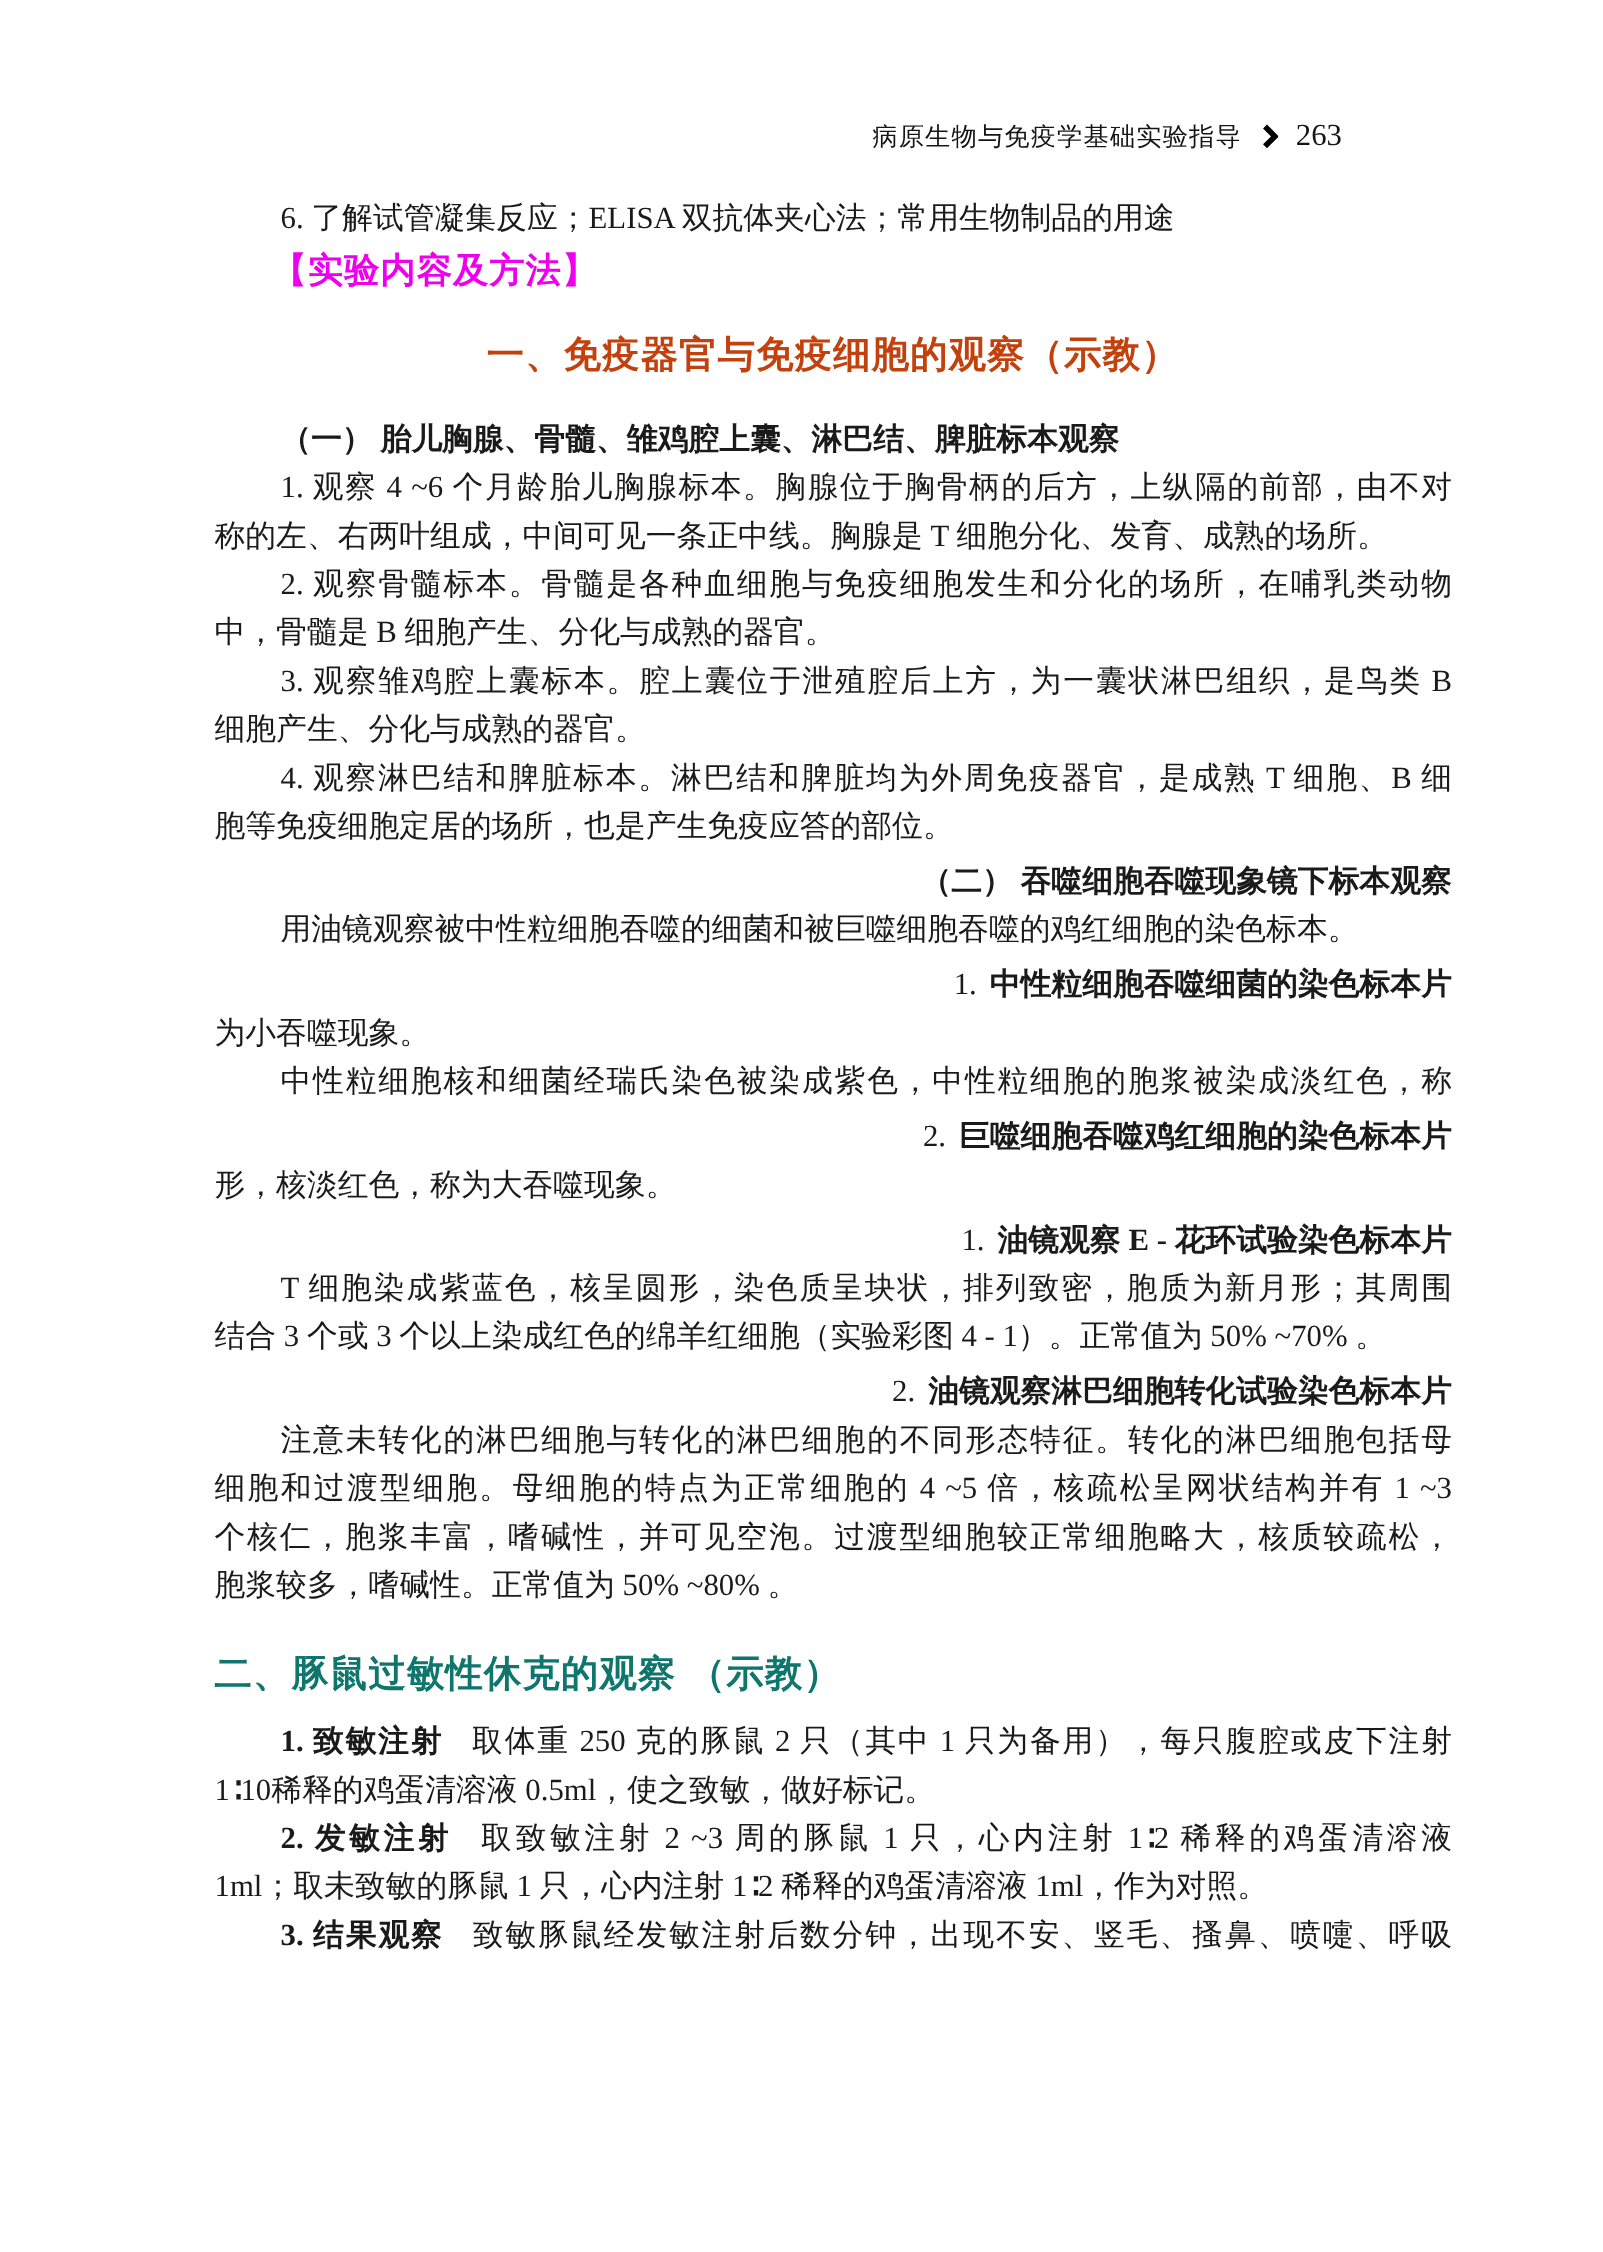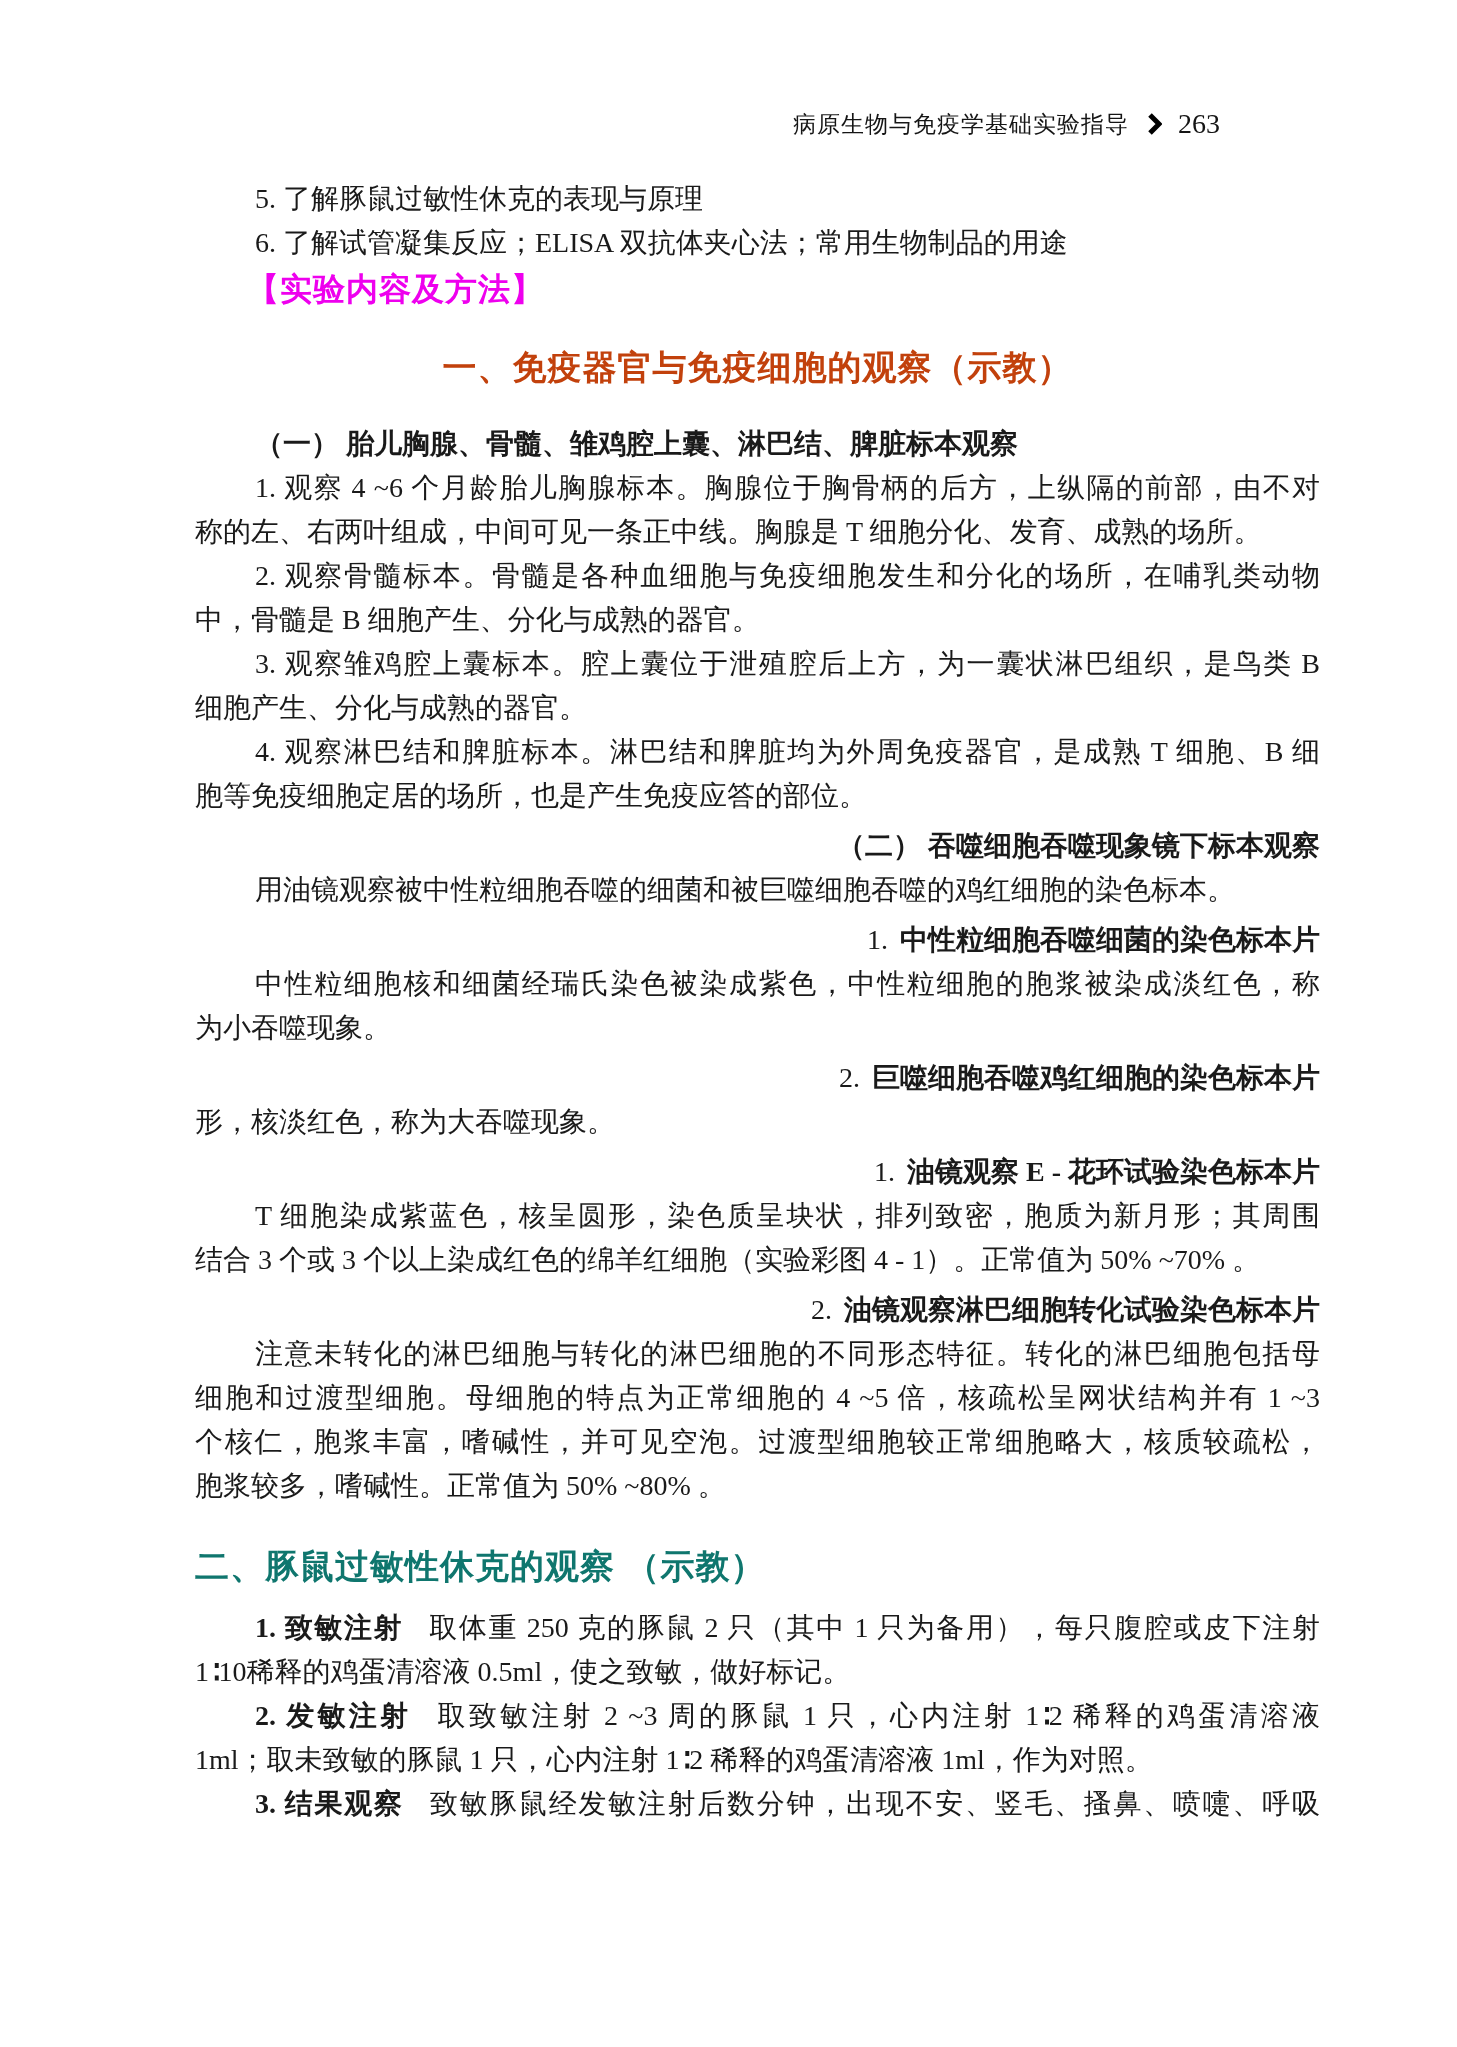--- a/index.html
+++ b/index.html
@@ -80,21 +80,20 @@
   <div class="hdr">
     <span class="hdr-title">病原生物与免疫学基础实验指导</span>
     <span class="hdr-chev"><svg width="15" height="24" viewBox="0 0 15 24">
           <path d="M3 3 L12 12 L3 21" stroke="#000" stroke-width="5" fill="none"></path>
         </svg></span>
     <span class="hdr-page">263</span>
   </div>
 
   <div class="content">
 
-    <div class="ln ind">5. 了解豚鼠过敏性休克的表现与原理</div>
     <div class="ln ind">6. 了解试管凝集反应；ELISA 双抗体夹心法；常用生物制品的用途</div>
 
     <div class="method">【实验内容及方法】</div>
 
     <div class="h1">一、免疫器官与免疫细胞的观察（示教）</div>
 
     <div class="ln ind sub" style="margin-top:29px">（一） 胎儿胸腺、骨髓、雏鸡腔上囊、淋巴结、脾脏标本观察</div>
 
     <div class="ln ind just">1. 观察 4 ~6 个月龄胎儿胸腺标本。胸腺位于胸骨柄的后方，上纵隔的前部，由不对</div>
     <div class="ln">称的左、右两叶组成，中间可见一条正中线。胸腺是 T 细胞分化、发育、成熟的场所。</div>
@@ -102,22 +101,22 @@
     <div class="ln">中，骨髓是 B 细胞产生、分化与成熟的器官。</div>
     <div class="ln ind just">3. 观察雏鸡腔上囊标本。腔上囊位于泄殖腔后上方，为一囊状淋巴组织，是鸟类 B</div>
     <div class="ln">细胞产生、分化与成熟的器官。</div>
     <div class="ln ind just">4. 观察淋巴结和脾脏标本。淋巴结和脾脏均为外周免疫器官，是成熟 T 细胞、B 细</div>
     <div class="ln">胞等免疫细胞定居的场所，也是产生免疫应答的部位。</div>
 
     <div class="ln ind sub mt6">（二） 吞噬细胞吞噬现象镜下标本观察</div>
     <div class="ln ind">用油镜观察被中性粒细胞吞噬的细菌和被巨噬细胞吞噬的鸡红细胞的染色标本。</div>
 
     <div class="ln ind mt6"><span class="num">1.</span><span class="subtitle">中性粒细胞吞噬细菌的染色标本片</span></div>
+    <div class="ln">为小吞噬现象。</div>
     <div class="ln ind just">中性粒细胞核和细菌经瑞氏染色被染成紫色，中性粒细胞的胞浆被染成淡红色，称</div>
-    <div class="ln">为小吞噬现象。</div>
 
     <div class="ln ind mt6"><span class="num">2.</span><span class="subtitle">巨噬细胞吞噬鸡红细胞的染色标本片</span></div>
     <div class="ln">形，核淡红色，称为大吞噬现象。</div>
 
 
     <div class="ln ind mt6"><span class="num">1.</span><span class="subtitle">油镜观察 E - 花环试验染色标本片</span></div>
     <div class="ln ind just">T 细胞染成紫蓝色，核呈圆形，染色质呈块状，排列致密，胞质为新月形；其周围</div>
     <div class="ln">结合 3 个或 3 个以上染成红色的绵羊红细胞（实验彩图 4 - 1）。正常值为 50% ~70% 。</div>
 
     <div class="ln ind mt6"><span class="num">2.</span><span class="subtitle">油镜观察淋巴细胞转化试验染色标本片</span></div>

